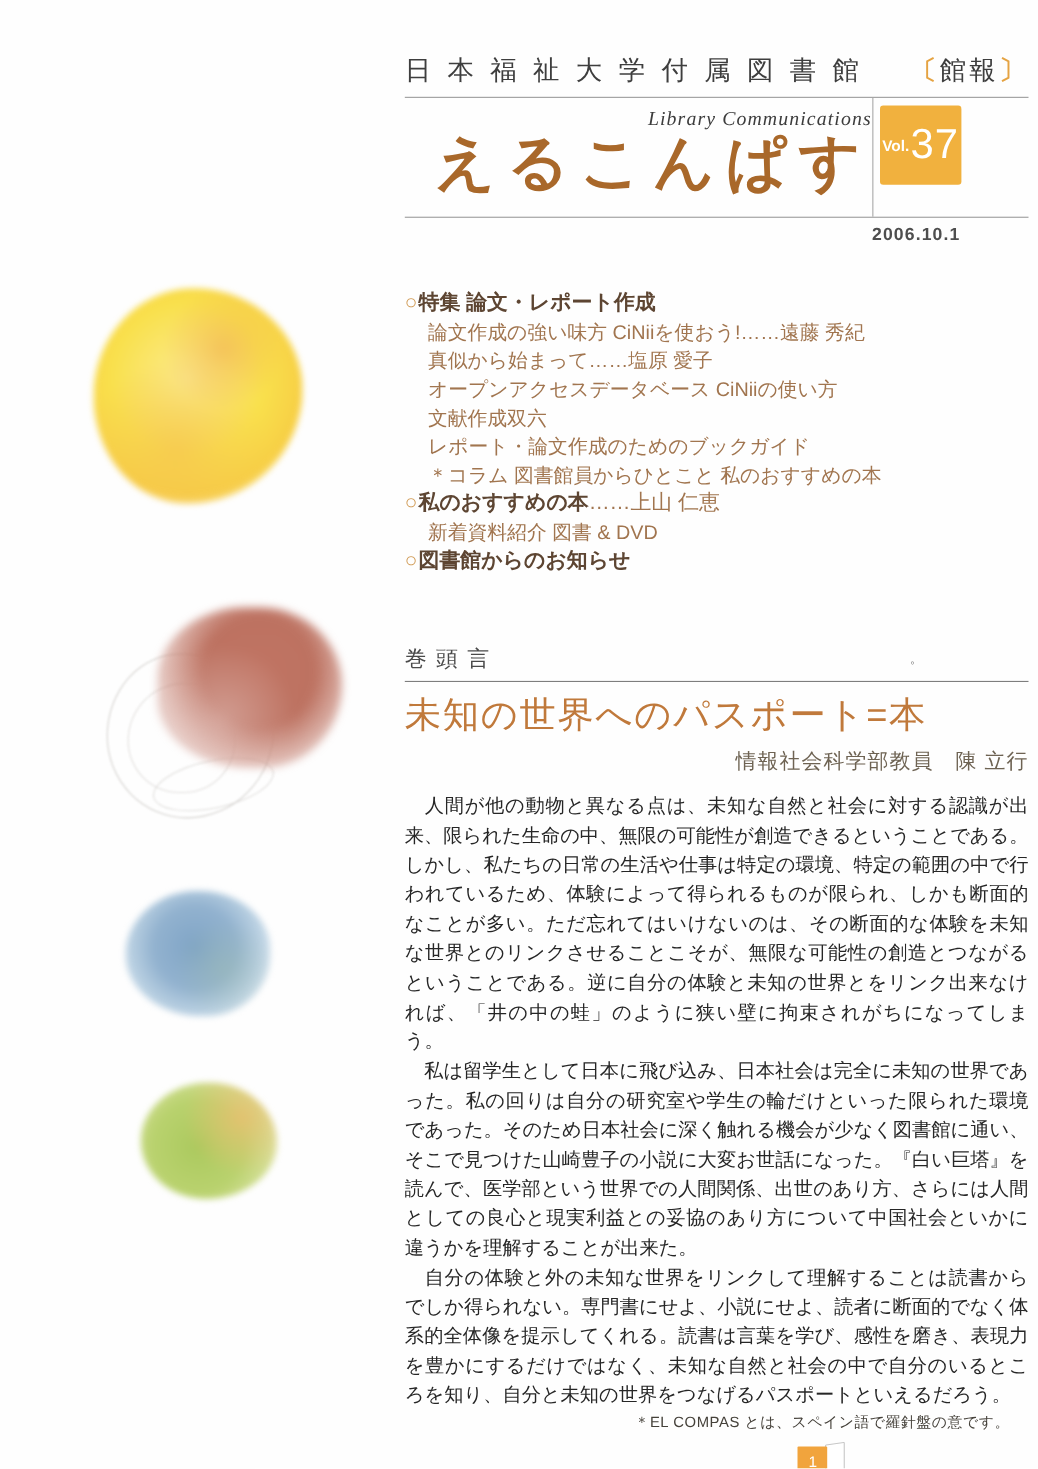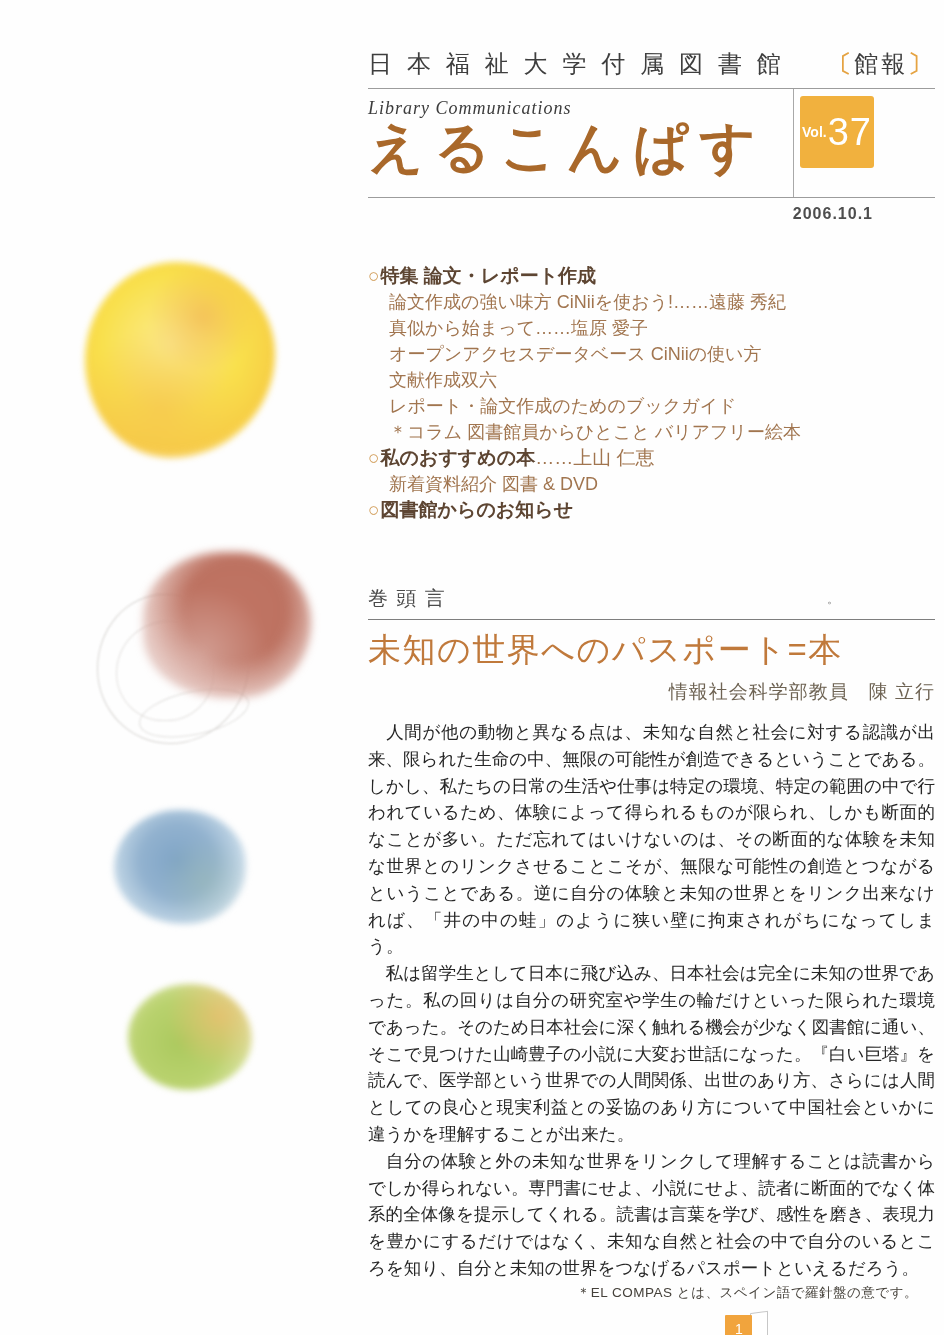--- a/index.html
+++ b/index.html
@@ -50,21 +50,21 @@
   .main { position:absolute; left:368px; top:48px; width:567px; }
 
   .univ-line { display:flex; justify-content:space-between; align-items:baseline;
     font-size:24px; color:#3e3e3e; font-weight:500; white-space:nowrap; }
   .univ-name { letter-spacing:0.62em; }
   .kanpo { letter-spacing:0.12em; color:#3e3e3e; }
   .kanpo .bracket { color:#e5a342; font-weight:700; }
 
   .masthead { margin-top:8px; border-top:1.5px solid #9c9c9c; border-bottom:1.5px solid #9c9c9c;
     display:flex; height:110px; }
-  .m-left { flex:1; text-align:left; padding-top:9px; }
+  .m-left { flex:1; text-align:right; padding-top:9px; }
   .lib-comm { font-family:"Liberation Serif", serif; font-style:italic; font-size:18px; color:#3c3c3c; letter-spacing:1px; }
   .masthead-title { font-size:55px; font-weight:700; color:#a9682a; letter-spacing:10px; line-height:1.0; margin-top:1px; }
   .m-divider { width:1.5px; background:#a8a8a8; }
   .m-right { width:141px; padding:7px 0 0 6px; }
   .vol-box { width:74px; height:72px; background:#f1b13e; border-radius:3px; color:#fff;
     display:flex; align-items:center; justify-content:center; }
   .vol-prefix { font-size:14px; font-weight:700; margin-right:1px; }
   .vol-num { font-size:38px; letter-spacing:1px; }
   .date-row { text-align:right; padding-right:62px; margin-top:7px;
     font-size:16px; font-weight:600; color:#4e4e4e; letter-spacing:1px; }
@@ -132,21 +132,21 @@
 
     <div class="date-row">2006.10.1</div>
 
     <div class="toc" id="toc">
         <div class="toc-h"><span class="toc-marker">○</span><span>特集 論文・レポート作成</span></div>
         <div class="toc-i">論文作成の強い味方 CiNiiを使おう!……遠藤 秀紀</div>
         <div class="toc-i">真似から始まって……塩原 愛子</div>
         <div class="toc-i">オープンアクセスデータベース CiNiiの使い方</div>
         <div class="toc-i">文献作成双六</div>
         <div class="toc-i">レポート・論文作成のためのブックガイド</div>
-        <div class="toc-i">＊コラム 図書館員からひとこと バリアフリー絵本</div>
+        <div class="toc-i">＊コラム 図書館員からひとこと 私のおすすめの本</div>
         <div class="toc-h"><span class="toc-marker">○</span><span>私のおすすめの本</span><span class="toc-suffix">……上山 仁恵</span></div>
         <div class="toc-i">新着資料紹介 図書 &amp; DVD</div>
         <div class="toc-h"><span class="toc-marker">○</span><span>図書館からのお知らせ</span></div>
       </div>
 
     <div class="article">
       <div class="section-label">巻頭言</div>
       <span class="stray-mark">。</span>
       <hr class="rule">
       <div class="article-title">未知の世界へのパスポート=本</div>

